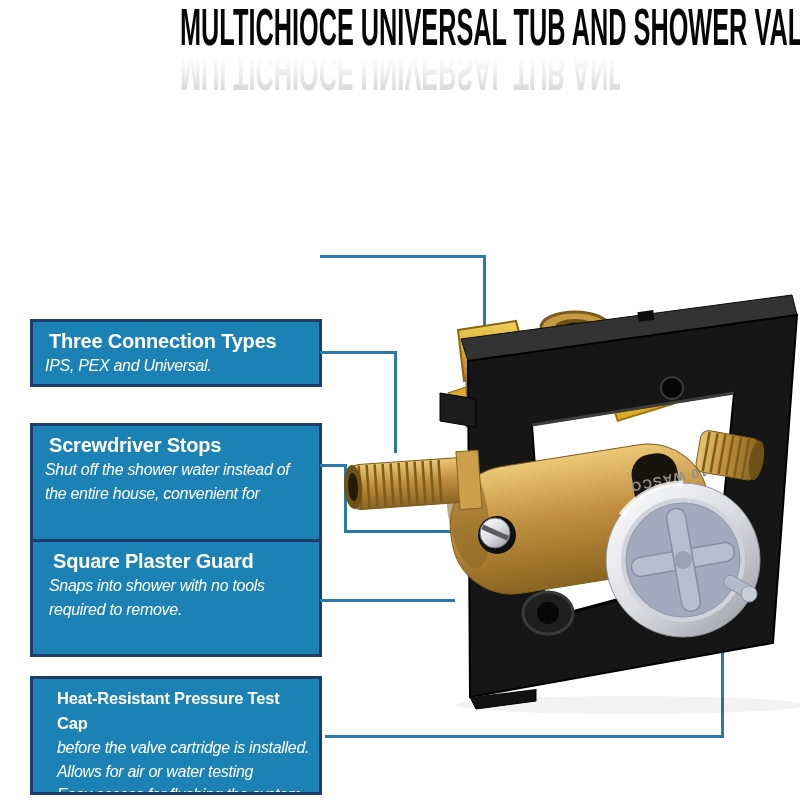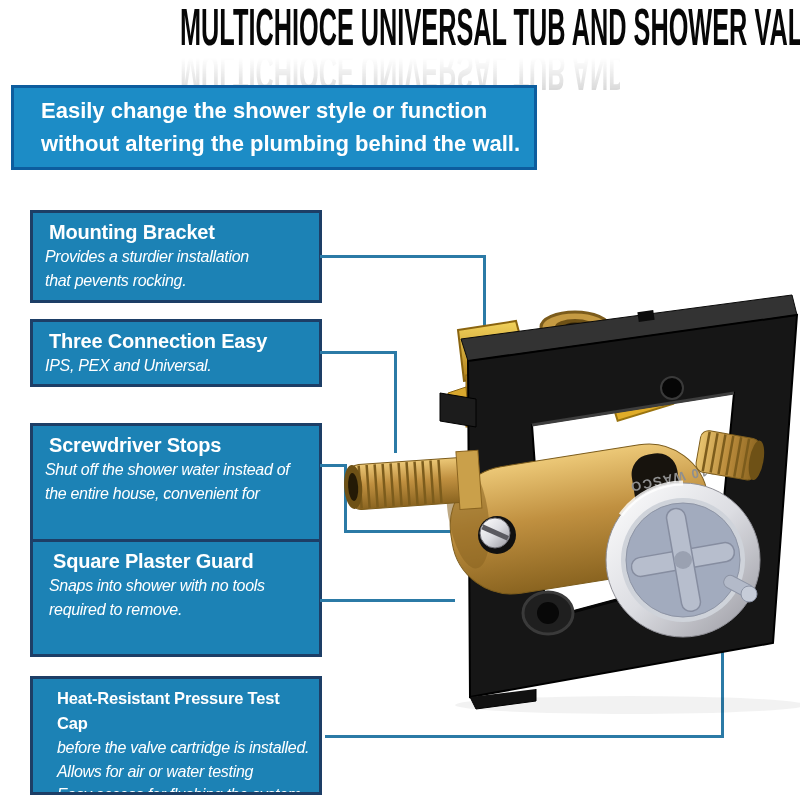--- a/index.html
+++ b/index.html
@@ -54,32 +54,23 @@
   #valve-svg{position:absolute;left:340px;top:275px;}
 </style>
 </head>
 <body>
 
 <div id="stage">
 
   <div class="main-title">MULTICHIOCE UNIVERSAL TUB AND SHOWER VALVE</div>
   <div class="title-reflection">MULTICHIOCE UNIVERSAL TUB AND SHOWER VALVE</div>
 
-  <div class="banner">
-    <div>Easily change the shower style or function</div>
-    <div>without altering the plumbing behind the wall.</div>
-  </div>
-
-  <div class="callout" id="callout-0">
-    <div class="c-title">Mounting Bracket</div>
-    <div class="c-line">Provides a sturdier installation</div>
-    <div class="c-line">that pevents rocking.</div>
-  </div>
+
   <div class="callout" id="callout-1">
-    <div class="c-title">Three Connection Easy</div>
+    <div class="c-title">Three Connection Types</div>
     <div class="c-line">IPS, PEX and Universal.</div>
   </div>
   <div class="callout" id="callout-2">
     <div class="c-title">Screwdriver Stops</div>
     <div class="c-line">Shut off the shower water instead of</div>
     <div class="c-line">the entire house, convenient for</div>
   </div>
   <div class="callout" id="callout-3">
     <div class="c-title">Square Plaster Guard</div>
     <div class="c-line">Snaps into shower with no tools</div>

